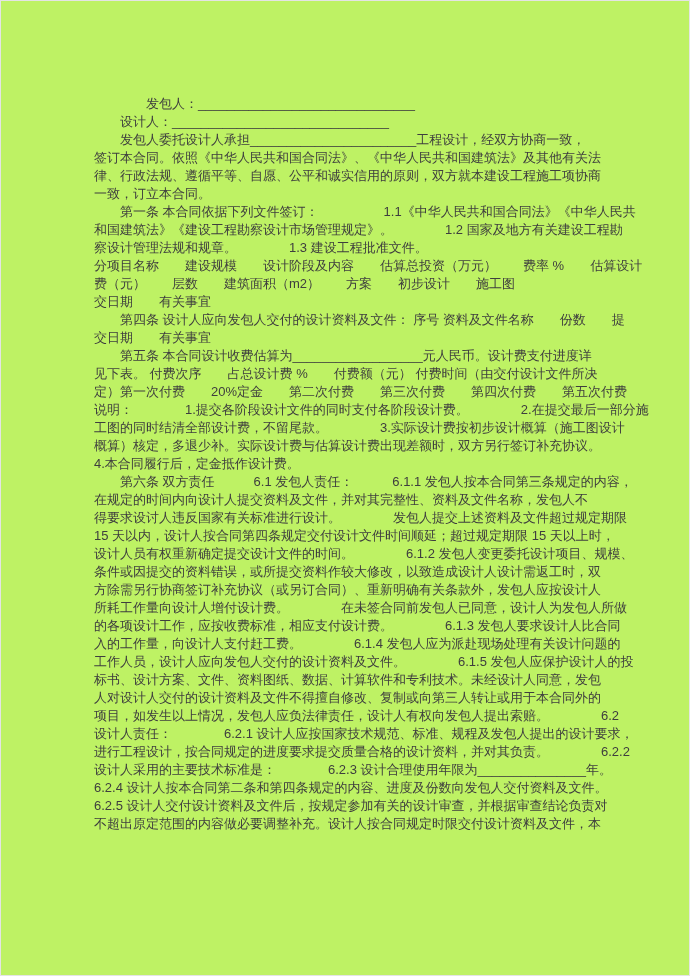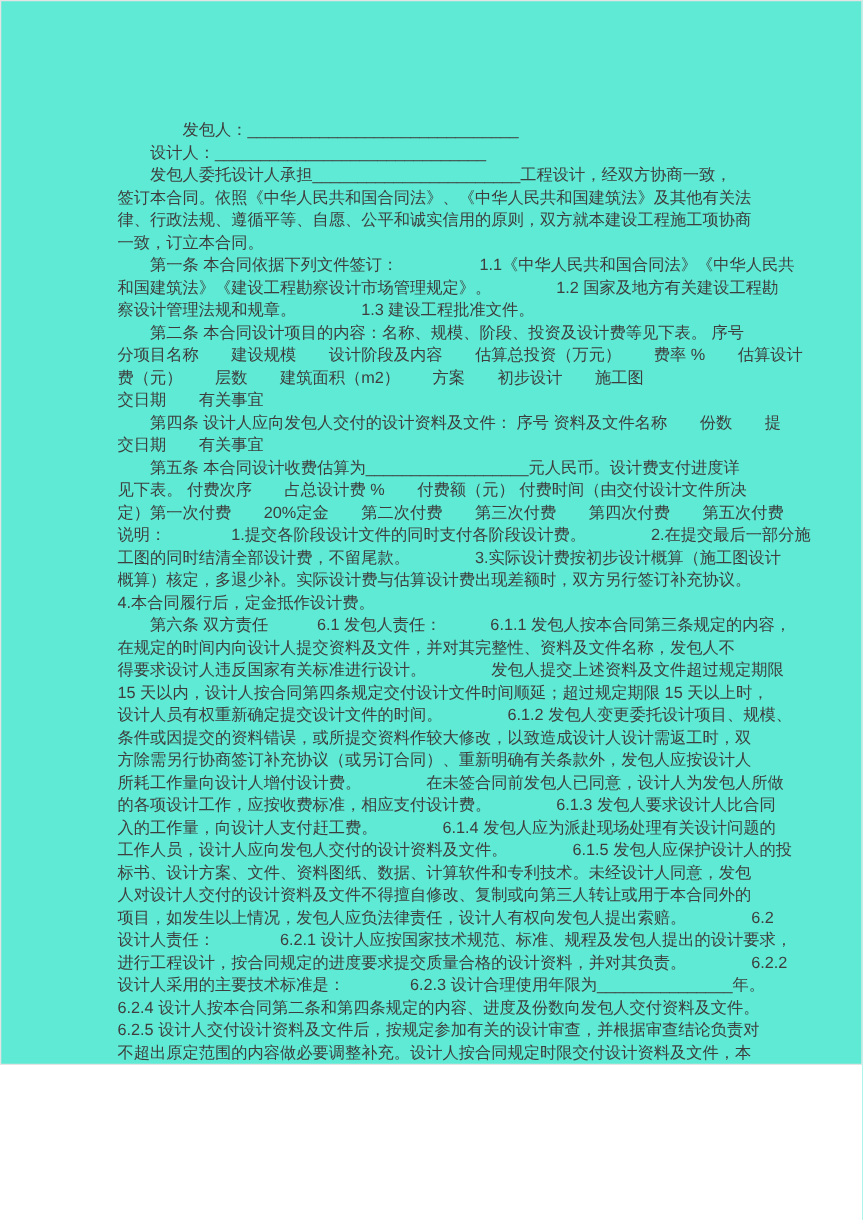--- a/index.html
+++ b/index.html
@@ -3,22 +3,22 @@
 <meta charset="utf-8">
 <style>
   html, body {
     margin: 0;
     padding: 0;
     background: #ffffff;
   }
   .page {
     position: relative;
     width: 690px;
-    height: 852px;
-    background: #5eead4;
+    height: 976px;
+    background: #bef264;
     border: 1px solid #e4e4e4;
     box-sizing: border-box;
     overflow: hidden;
     font-family: "Liberation Sans", "DejaVu Sans", sans-serif;
     padding-left: 20px;
   }
   .textblock {
     position: absolute;
     left: 93px;
     top: 94px;
@@ -41,21 +41,20 @@
   <div class="textblock">
     <div class="ln">　　　　发包人：______________________________</div>
     <div class="ln">　　设计人：______________________________</div>
     <div class="ln">　　发包人委托设计人承担_______________________工程设计，经双方协商一致，</div>
     <div class="ln">签订本合同。依照《中华人民共和国合同法》、《中华人民共和国建筑法》及其他有关法</div>
     <div class="ln">律、行政法规、遵循平等、自愿、公平和诚实信用的原则，双方就本建设工程施工项协商</div>
     <div class="ln">一致，订立本合同。</div>
     <div class="ln">　　第一条 本合同依据下列文件签订：　　　　　1.1《中华人民共和国合同法》《中华人民共</div>
     <div class="ln">和国建筑法》《建设工程勘察设计市场管理规定》。　　　　1.2 国家及地方有关建设工程勘</div>
     <div class="ln">察设计管理法规和规章。　　　　1.3 建设工程批准文件。</div>
-    <div class="ln">　　第二条 本合同设计项目的内容：名称、规模、阶段、投资及设计费等见下表。 序号</div>
     <div class="ln">分项目名称　　建设规模　　设计阶段及内容　　估算总投资（万元）　　费率 %　　估算设计</div>
     <div class="ln">费（元）　　层数　　建筑面积（m2）　　方案　　初步设计　　施工图</div>
     <div class="ln">交日期　　有关事宜</div>
     <div class="ln">　　第四条 设计人应向发包人交付的设计资料及文件： 序号 资料及文件名称　　份数　　提</div>
     <div class="ln">交日期　　有关事宜</div>
     <div class="ln">　　第五条 本合同设计收费估算为__________________元人民币。设计费支付进度详</div>
     <div class="ln">见下表。 付费次序　　占总设计费 %　　付费额（元） 付费时间（由交付设计文件所决</div>
     <div class="ln">定）第一次付费　　20%定金　　第二次付费　　第三次付费　　第四次付费　　第五次付费</div>
     <div class="ln">说明：　　　　1.提交各阶段设计文件的同时支付各阶段设计费。　　　　2.在提交最后一部分施</div>
     <div class="ln">工图的同时结清全部设计费，不留尾款。　　　　3.实际设计费按初步设计概算（施工图设计</div>

